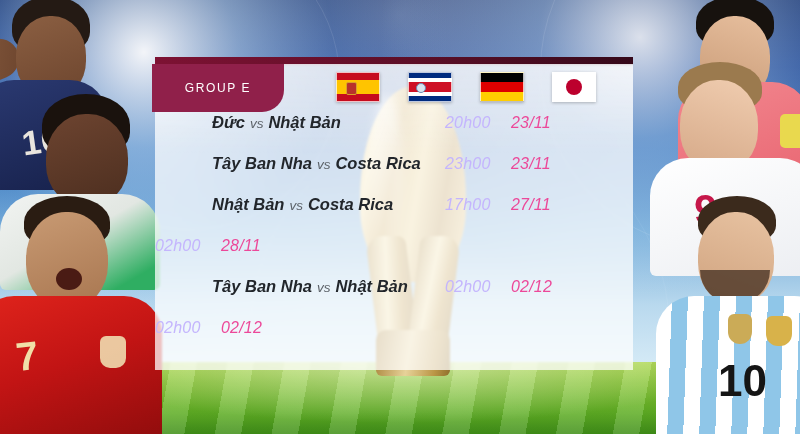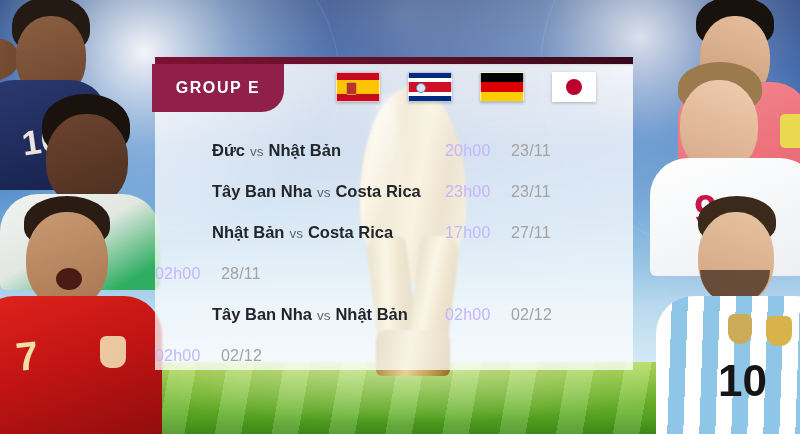--- a/index.html
+++ b/index.html
@@ -154,44 +154,44 @@
   .panel-top-strip { position:absolute; left:155px; top:57px; width:478px; height:8px;
            background:linear-gradient(90deg,#7d1233 0%,#5d0f27 55%,#35091a 100%); }
   .panel-glow { position:absolute; left:155px; top:64px; width:478px; height:306px;
            background:linear-gradient(180deg, rgba(255,255,255,0.30) 0%, rgba(255,255,255,0) 30%); }
 
   .group-badge {
     position:absolute; left:152px; top:64px; width:132px; height:48px;
     background:#90204a; border-radius:0 0 22px 0;
     display:flex; align-items:center; justify-content:center;
   }
-  .group-badge span { color:#ffffff; font-size:16px; font-weight:bold; letter-spacing:1.6px; }
+  .group-badge span { color:#ffffff; font-size:12px; font-weight:normal; letter-spacing:1.6px; }
 
   .flags { position:absolute; left:336px; top:72px; display:flex; gap:28px; }
   .flag { width:44px; height:30px; border:1px solid rgba(255,255,255,0.75); box-shadow:0 1px 3px rgba(0,0,0,.25); position:relative; overflow:hidden; }
   
   .flag.es { background:linear-gradient(180deg,#c60b1e 0 25%,#ffc400 25% 75%,#c60b1e 75% 100%); }
   .flag.es .crest { position:absolute; left:9px; top:9px; width:11px; height:13px; background:#b8322b; border:1px solid #d8a12a; border-radius:2px; }
   
   .flag.cr { background:linear-gradient(180deg,#002b7f 0 17%,#ffffff 17% 33%,#ce1126 33% 67%,#ffffff 67% 83%,#002b7f 83% 100%); }
   .flag.cr .crest { position:absolute; left:7px; top:10px; width:10px; height:10px; background:#d9e4ef; border:1px solid #6a8bb5; border-radius:50%; }
   
   .flag.de { background:linear-gradient(180deg,#000000 0 33.3%,#dd0000 33.3% 66.6%,#ffce00 66.6% 100%); }
   
   .flag.jp { background:#ffffff; }
   .flag.jp .disc { position:absolute; left:50%; top:50%; width:16px; height:16px; margin:-8px 0 0 -8px; background:#bc002d; border-radius:50%; }
 
   
-  .rows { position:absolute; left:155px; top:130px; width:478px; }
+  .rows { position:absolute; left:155px; top:102px; width:478px;font-style:italic; }
   .row { height:41px; display:flex; align-items:center; }
   .row .teams { width:290px; padding-left:57px; white-space:nowrap; }
   .row .teams .t { font-size:16.5px; font-weight:bold; color:#22262b; }
   .row .teams .vs { font-size:13.5px; font-weight:normal; color:#5e646b; margin:0 5px; }
   .row .time { width:66px; font-size:16px; color:#c4b5fd; letter-spacing:.2px; }
-  .row .date { width:58px; font-size:16px; color:#a3a3a3; letter-spacing:.2px; }
+  .row .date { width:58px; font-size:16px; color:#ec4899; letter-spacing:.2px; }
 </style>
 </head>
 <body>
 
 <div id="stage">
 
   <div class="bg-sky">
     <div class="orn a"></div>
     <div class="orn b"></div>
     <div class="orn c"></div>

